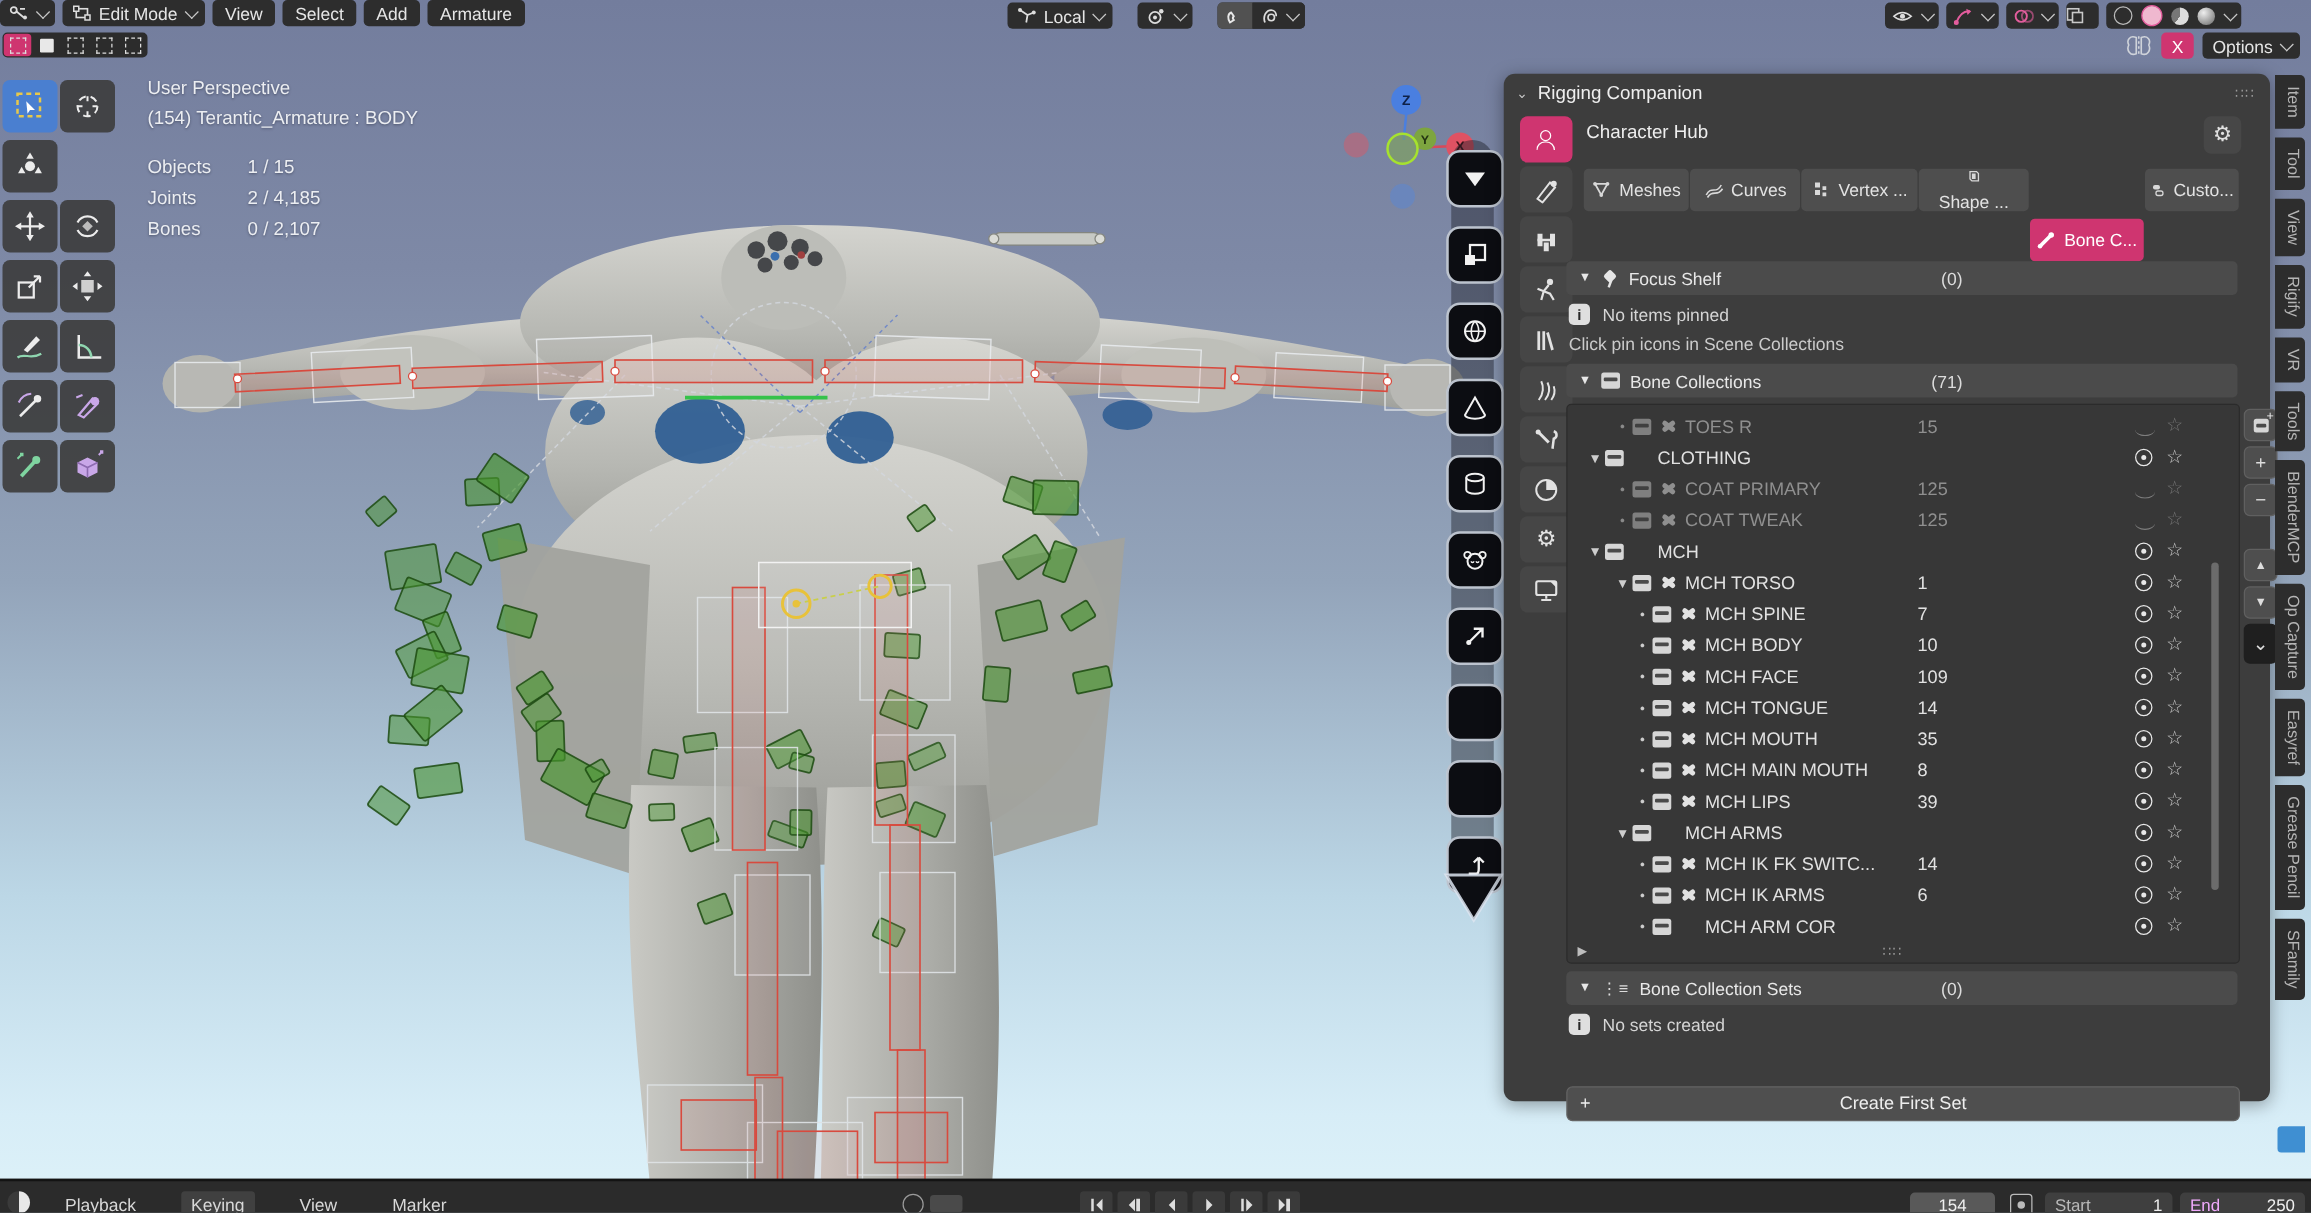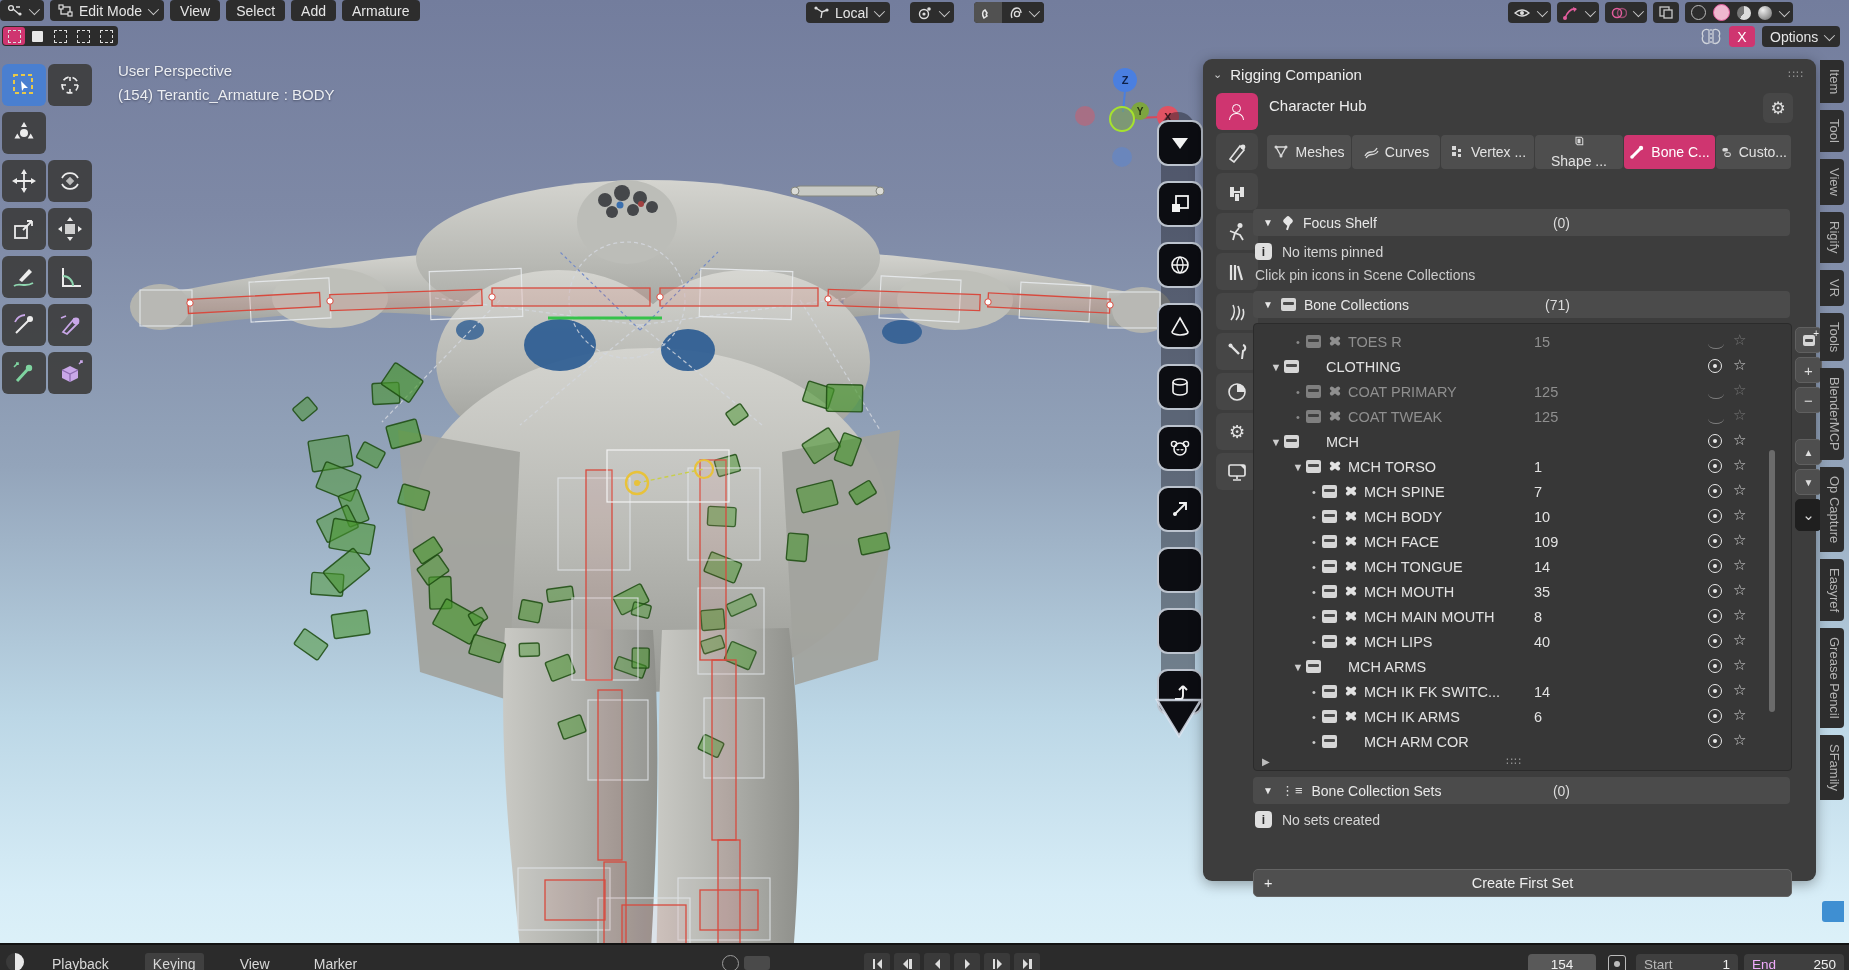--- a/index.html
+++ b/index.html
@@ -7,21 +7,21 @@
   #stage{position:relative;width:1849px;height:970px;overflow:hidden;
     background:linear-gradient(180deg,#737d9d 0%,#7e89a6 22%,#93a4ba 48%,#bcd7e6 74%,#d7edf7 92%,#def2f9 100%);}
   .abs{position:absolute;}
   .btn{background:#2d2d2d;color:#e6e6e6;border-radius:4px;display:flex;align-items:center;justify-content:center;
     font-size:14px;line-height:1;white-space:nowrap;cursor:default;}
   .btn.dd{gap:6px;padding:0 8px;}
   .chev{width:7px;height:7px;border-right:1.6px solid #c9c9c9;border-bottom:1.6px solid #c9c9c9;
     transform:rotate(45deg) translateY(-2px);display:inline-block;}
   .pink{background:#cf3570!important;color:#fff!important;}
   
-  .topmenu{height:21px;padding:0 10px;}
+  .topmenu{height:21px;padding:0 10px;justify-content:space-between;}
   #mode-row{top:0;left:0;display:flex;gap:6px;align-items:flex-start;}
   #select-modes{top:26px;left:2px;display:flex;gap:1px;background:#2c2c2c;border-radius:4px;padding:1px;}
   .smbtn{width:22px;height:18px;border-radius:3px;display:flex;align-items:center;justify-content:center;}
   .smbtn .g{width:11px;height:11px;border:1.2px dashed #ddd;}
   .smbtn.on{background:#cf3570;}
   .smbtn .g.solid{border:none;background:#e8e8e8;border-radius:1px;}
   
   .toolbtn{width:44px;height:42px;background:#3c3c3ce8;border-radius:6px;display:flex;align-items:center;justify-content:center;}
   .toolbtn.on{background:#4a7fd0;}
   
@@ -33,21 +33,21 @@
   
   #panel{left:1203px;top:59px;width:613px;height:822px;background:#3d3d3d;border-radius:9px;
     box-shadow:0 3px 14px rgba(0,0,0,.35);color:#dcdcdc;}
   .p-hdr{left:0;top:0;width:100%;height:30px;display:flex;align-items:center;gap:8px;padding-left:10px;box-sizing:border-box;
     font-size:15px;color:#eee;}
   .grip{color:#9a9a9a;letter-spacing:1px;font-size:11px;}
   .railbtn{width:42px;height:37px;border-radius:6px;display:flex;align-items:center;justify-content:center;background:#464646;}
   .railbtn.on{background:#cf3570;}
   .tab{height:34px;background:#4e4e4e;border-radius:4px;display:flex;align-items:center;justify-content:center;gap:6px;
     font-size:14px;color:#e3e3e3;padding:0 4px;box-sizing:border-box;}
-  .tab.on{background:#cf3570;color:#fff;}
+  .tab.on{background:#cf3570;color:#fff;margin-top:40px;}
   #search{background:#1c1c1c;border-radius:4px;display:flex;align-items:center;color:#8f8f8f;font-size:14px;gap:8px;padding:0 8px;box-sizing:border-box;}
   .sect{background:#4b4b4b;border-radius:4px;display:flex;align-items:center;gap:8px;font-size:14px;color:#e8e8e8;padding:0 10px;box-sizing:border-box;}
   .sect .cnt{margin-left:auto;margin-right:210px;color:#dcdcdc;}
   .inforow{display:flex;align-items:center;gap:10px;font-size:14px;color:#d5d5d5;}
   .info-i{width:17px;height:17px;background:#dfdfdf;color:#2a2a2a;border-radius:4px;font-weight:bold;font-size:12px;
     display:flex;align-items:center;justify-content:center;}
   #bc-list{background:#373737;border:1px solid #2b2b2b;border-radius:4px;overflow:hidden;}
   .bc-row{position:relative;height:25px;display:flex;align-items:center;font-size:14.5px;color:#e2e2e2;}
   .bc-row.muted{color:#8f8f8f;}
   .bc-row .lead{width:16px;text-align:center;font-size:11px;color:#cdcdcd;flex:none;}
@@ -490,20 +490,28 @@
           <path d="M5 10 L13 6 L21 10 L21 18 L13 22 L5 18 Z" fill="#c9a7e8"></path>
           <path d="M5 10 L13 14 L21 10 M13 14 V22" stroke="#8d6bb0" stroke-width="1.3" fill="none"></path>
           <path d="M22 4 L25 1 M23 1 L25 1 L25 3" stroke="#c9a7e8" stroke-width="1.5" fill="none"></path>
         </svg>
       </div>
     </div>
 
   <div class="abs vp-text" style="left:118px;top:62px;">
     <div>User Perspective</div>
     <div style="margin-top:7px;">(154) Terantic_Armature : BODY</div>
+    <div id="vp-stats" style="margin-top:22px;display:grid;grid-template-columns:80px auto;row-gap:8px;">
+        <div>Objects</div>
+        <div>1 / 15</div>
+        <div>Joints</div>
+        <div>2 / 4,185</div>
+        <div>Bones</div>
+        <div>0 / 2,107</div>
+      </div>
   </div>
 
   <div class="abs" style="left:1060px;top:55px;width:140px;height:130px;">
     <svg width="140" height="130" viewBox="0 0 140 130">
       <line x1="65" y1="36" x2="63" y2="57" stroke="#4a7fe0" stroke-width="2"></line>
       <line x1="100" y1="62" x2="75" y2="63" stroke="#d8495a" stroke-width="2"></line>
       <circle cx="25" cy="61" r="10" fill="rgba(205,95,110,.55)"></circle>
       <circle cx="62" cy="102" r="10" fill="rgba(95,135,205,.6)"></circle>
       <circle cx="80" cy="56" r="9" fill="#7da53f"></circle>
       <text x="80" y="60" font-size="10" text-anchor="middle" fill="#233312" font-family="Liberation Sans, sans-serif" font-weight="bold">Y</text>
@@ -833,21 +841,21 @@
             <span class="cnt">8</span>
             <span class="eye open" style="top: 5px;"></span>
             <span class="star">☆</span>
           </div>
           <div class="bc-row">
             <span style="width: 52px; flex: 0 0 auto;"></span>
             <span class="lead">•</span>
             <span class="icon-box"></span>
             <span class="icon-bones"></span>
             <span>MCH LIPS</span>
-            <span class="cnt">40</span>
+            <span class="cnt">39</span>
             <span class="eye open" style="top: 5px;"></span>
             <span class="star">☆</span>
           </div>
           <div class="bc-row">
             <span style="width: 36px; flex: 0 0 auto;"></span>
             <span class="lead">▼</span>
             <span class="icon-box"></span>
             <span style="width: 21px; flex: 0 0 auto;"></span>
             <span>MCH ARMS</span>
             <span class="cnt"></span>

